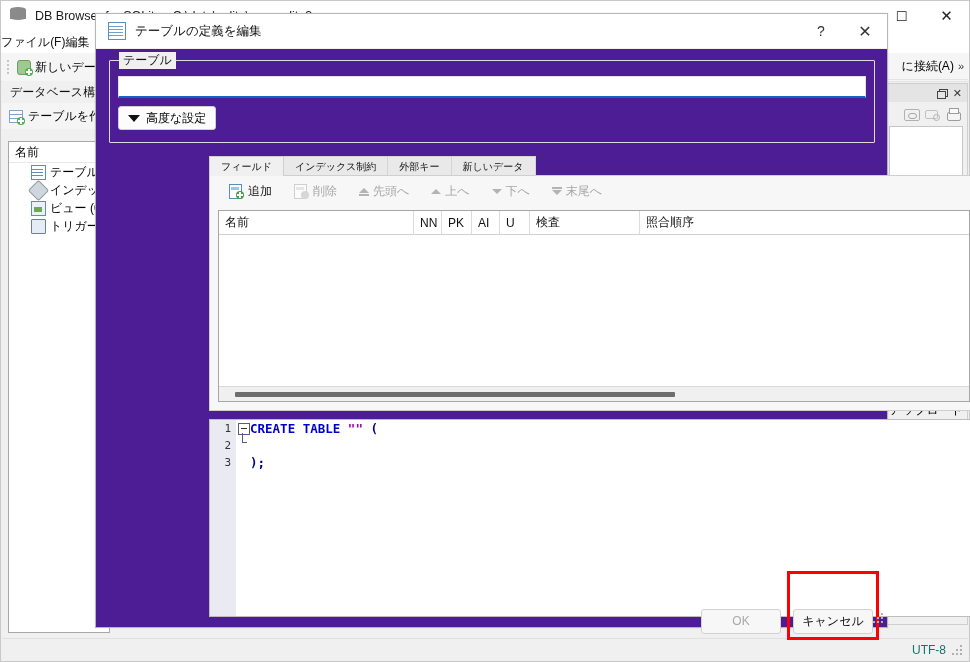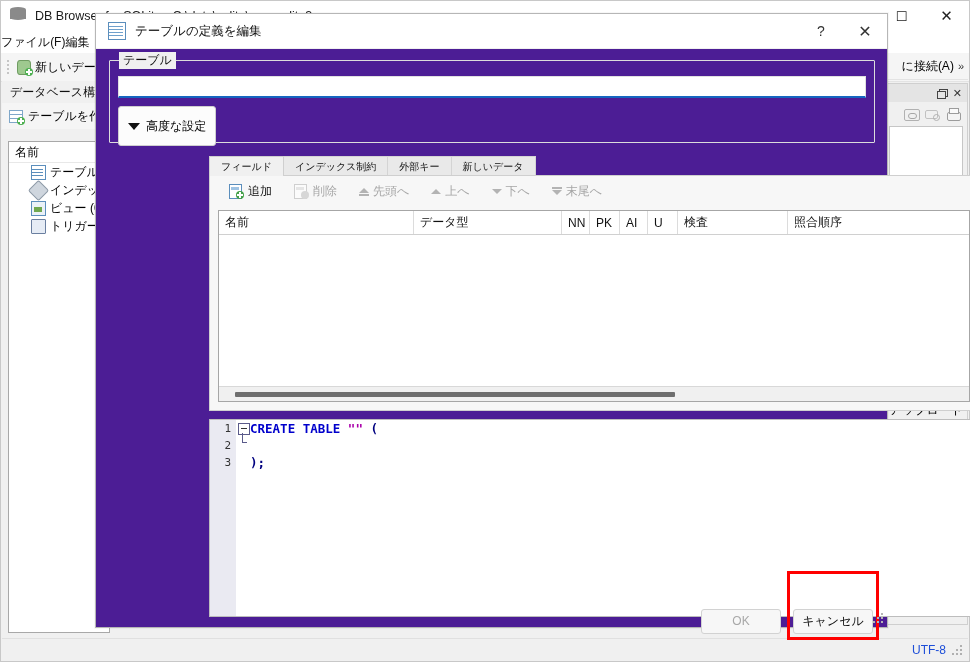--- a/index.html
+++ b/index.html
@@ -75,38 +75,38 @@
   .mi-db:before{content:"";position:absolute;left:0;top:2px;width:11px;height:7px;border:1.5px solid #b0b0b0;border-radius:2px;}
   .mi-db:after{content:"";position:absolute;right:0;bottom:0;width:5px;height:5px;border:1.5px solid #9a9a9a;border-radius:50%;}
   .mi-print:before{content:"";position:absolute;left:1px;top:4px;width:12px;height:7px;border:1.5px solid #7d7d7d;border-radius:2px;background:#f6f6f6;}
   .mi-print:after{content:"";position:absolute;left:3px;top:0px;width:8px;height:4px;border:1.5px solid #7d7d7d;background:#fff;}
   .panel-body{background:#fff;border:1px solid #c6c6c6;margin:0 4px;}
   .panel-btnrow{height:26px;display:flex;align-items:center;justify-content:center;}
   .pbtn{min-width:60px;height:20px;border:1px solid #c9c9c9;border-radius:3px;background:#f5f5f5;display:flex;align-items:center;justify-content:center;font-size:12px;color:#333;}
   .upload-row{height:22px;display:flex;align-items:center;justify-content:flex-end;padding-right:4px;gap:3px;font-size:12px;white-space:nowrap;}
   .grid-hdr{height:19px;display:flex;align-items:center;justify-content:flex-end;font-size:12px;border-bottom:1px solid #d5d5d5;background:#fff;padding-right:3px;}
 
-  .statusbar{position:absolute;left:1px;right:1px;bottom:1px;height:21px;background:#f0f0f0;border-top:1px solid #e0e0e0;display:flex;align-items:center;justify-content:flex-end;padding-right:6px;gap:6px;font-size:12px;color:#1d4ed8;}
+  .statusbar{position:absolute;left:1px;right:1px;bottom:1px;height:21px;background:#f0f0f0;border-top:1px solid #e0e0e0;display:flex;align-items:center;justify-content:flex-end;padding-right:6px;gap:6px;font-size:12px;color:#0f766e;}
   .sz-grip{width:10px;height:10px;position:relative;}
   .sz-grip i{position:absolute;width:2px;height:2px;background:#b0b0b0;}
 
   
   .dialog{position:absolute;left:95px;top:13px;width:793px;height:615px;background:#4c1d95;border:1px solid #b6b6b6;box-sizing:border-box;box-shadow:0 0 0 1px rgba(0,0,0,.03);}
   .dlg-title{height:34px;display:flex;align-items:center;background:#ffffff;border-bottom:1px solid #f0f0f0;}
   .dlg-ico{width:16px;height:16px;margin-left:12px;margin-right:9px;position:relative;background:#fff;border:1px solid #5b8ebc;}
   .dlg-ico:after{content:"";position:absolute;left:0;top:3px;width:14px;height:1px;background:#6fa0cc;box-shadow:0 3px 0 #6fa0cc,0 6px 0 #6fa0cc,0 9px 0 #6fa0cc;}
   .dlg-title-text{font-size:12.5px;color:#111;}
   .dlg-title-btns{margin-left:auto;display:flex;}
   .dlg-tb{width:44px;height:34px;display:flex;align-items:center;justify-content:center;font-size:14px;color:#333;}
   .dlg-tb.x{font-size:16px;}
 
   .group{position:absolute;left:13px;top:46px;width:766px;height:83px;border:1px solid #dcdcdc;border-radius:1px;box-sizing:border-box;}
   .group-legend{position:absolute;left:9px;top:-9px;background:#f0f0f0;padding:0 4px;font-size:12px;color:#111;}
   .tname-input{position:absolute;left:8px;top:15px;width:748px;height:22px;background:#fff;border:1px solid #e0e0e0;border-bottom:2px solid #1565c0;box-sizing:border-box;}
-  .adv-btn{position:absolute;left:8px;top:45px;height:22px;padding:8px 9px;display:flex;align-items:center;gap:6px;background:#fcfcfc;border:1px solid #cfcfcf;border-radius:3px;font-size:12px;font-family:Liberation Serif, serif;}
+  .adv-btn{position:absolute;left:8px;top:45px;height:22px;padding:0 9px;display:flex;align-items:center;gap:6px;background:#fcfcfc;border:1px solid #cfcfcf;border-radius:3px;font-size:12px;font-family:Liberation Serif, serif;}
   .tri-d{width:0;height:0;border-left:6px solid transparent;border-right:6px solid transparent;border-top:7px solid #111;}
 
   .tabs{position:absolute;left:113px;top:143px;width:770px;height:19px;display:flex;align-items:flex-end;}
   .tab{height:19px;padding:0 11px;display:flex;align-items:center;font-size:10px;color:#111;background:#e9e9e9;border:1px solid #d4d4d4;border-bottom:none;margin-right:-1px;}
   .tab.active{background:#f0f0f0;border-color:#cfcfcf;position:relative;z-index:2;}
 
   .tabpane{position:absolute;left:113px;top:161px;width:770px;height:236px;background:#f7f7f7;border:1px solid #cfcfcf;box-sizing:border-box;}
   .fld-toolbar{height:30px;display:flex;align-items:center;gap:3px;padding-left:9px;}
   .tbtn{display:flex;align-items:center;gap:4px;padding:3px 9px;font-size:12px;color:#111;white-space:nowrap;}
   .tbtn.dis{color:#a6a6a6;}
@@ -334,21 +334,20 @@
         </span>
         <span class="tbtn dis">
           <span class="ar ar-bot"></span>
           <span>末尾へ</span>
         </span>
       </div>
 
       <div class="grid">
         <div class="grid-head">
           <span class="gh" style="width:195px">名前</span>
-          <span class="gh" style="width:148px">データ型</span>
           <span class="gh" style="width:28px">NN</span>
           <span class="gh" style="width:30px">PK</span>
           <span class="gh" style="width:28px">AI</span>
           <span class="gh" style="width:30px">U</span>
           <span class="gh" style="width:110px">検査</span>
           <span class="gh" style="width:70px;border-right:none">照合順序</span>
         </div>
         <div class="grid-scroll">
           <div class="grid-thumb"></div>
         </div>

